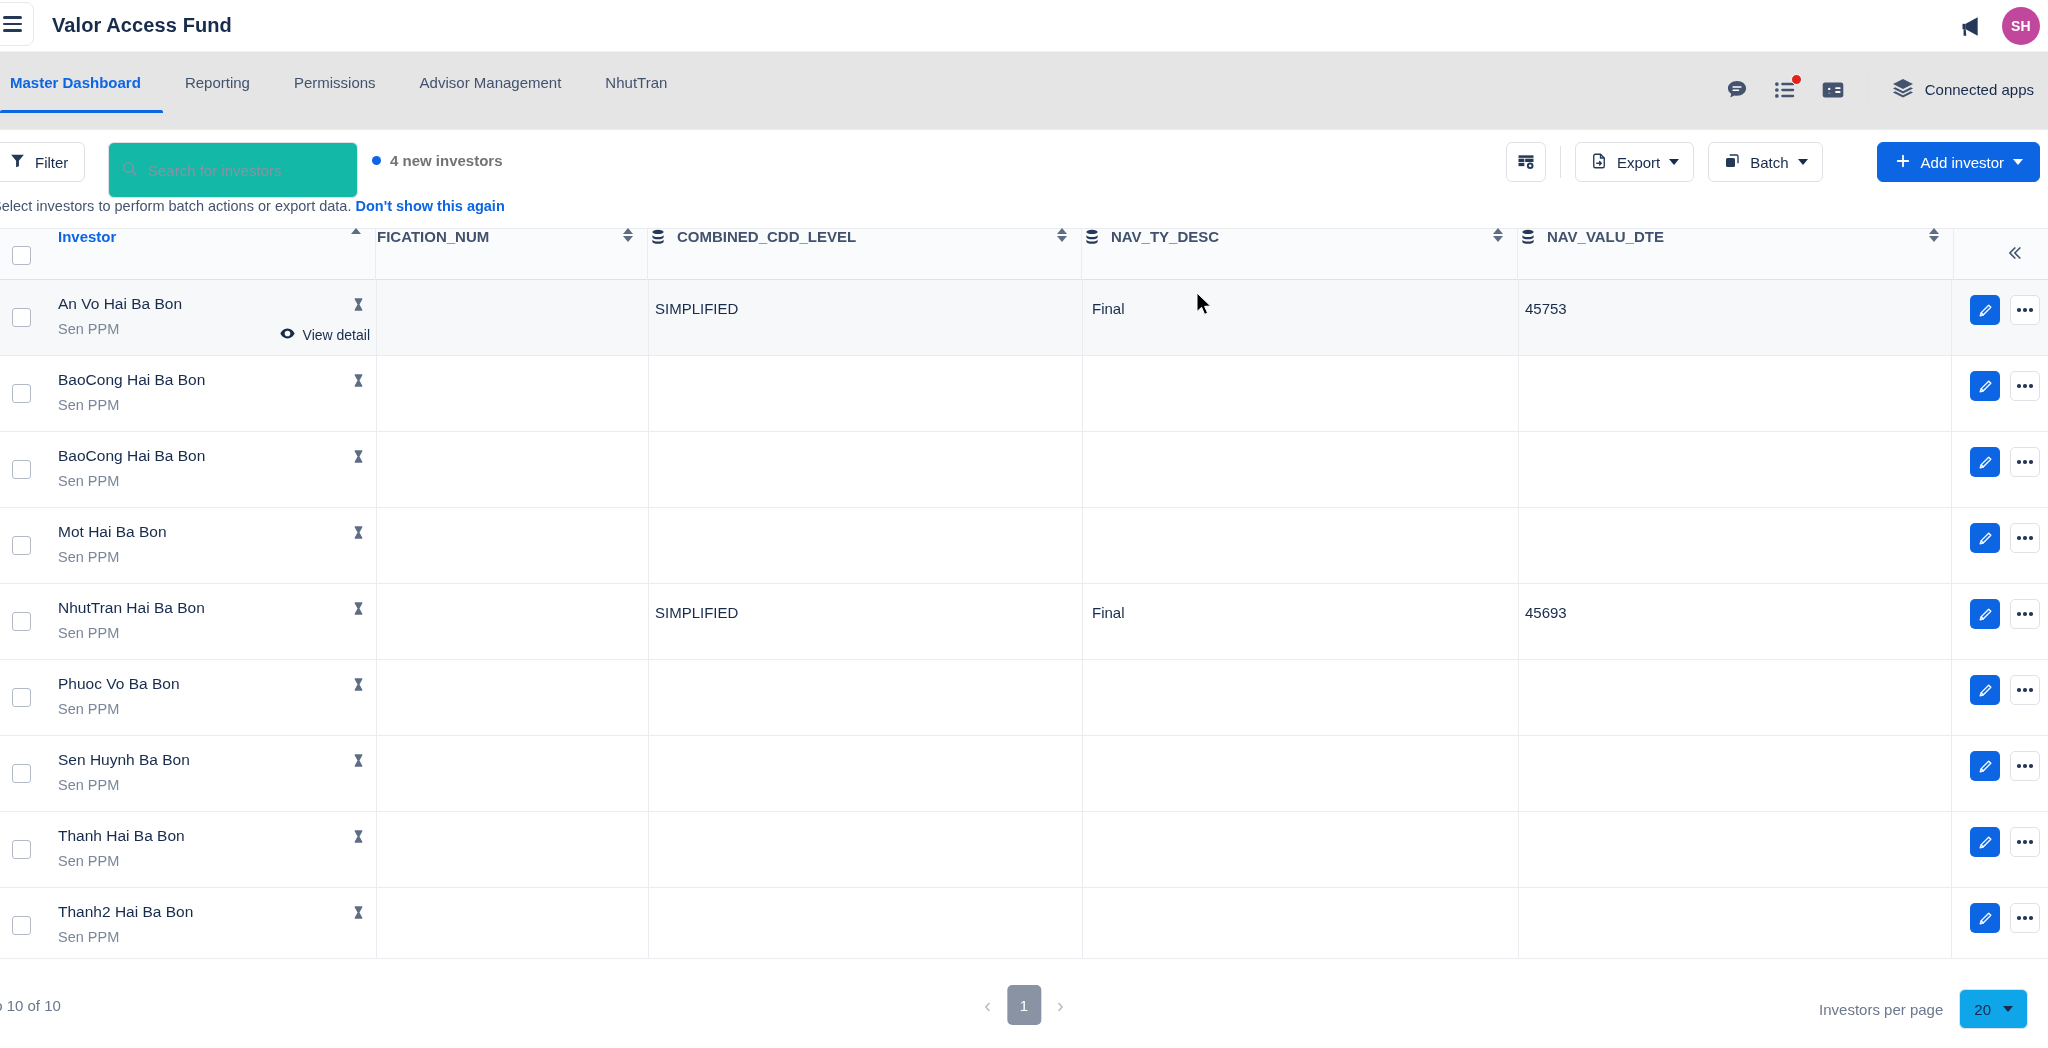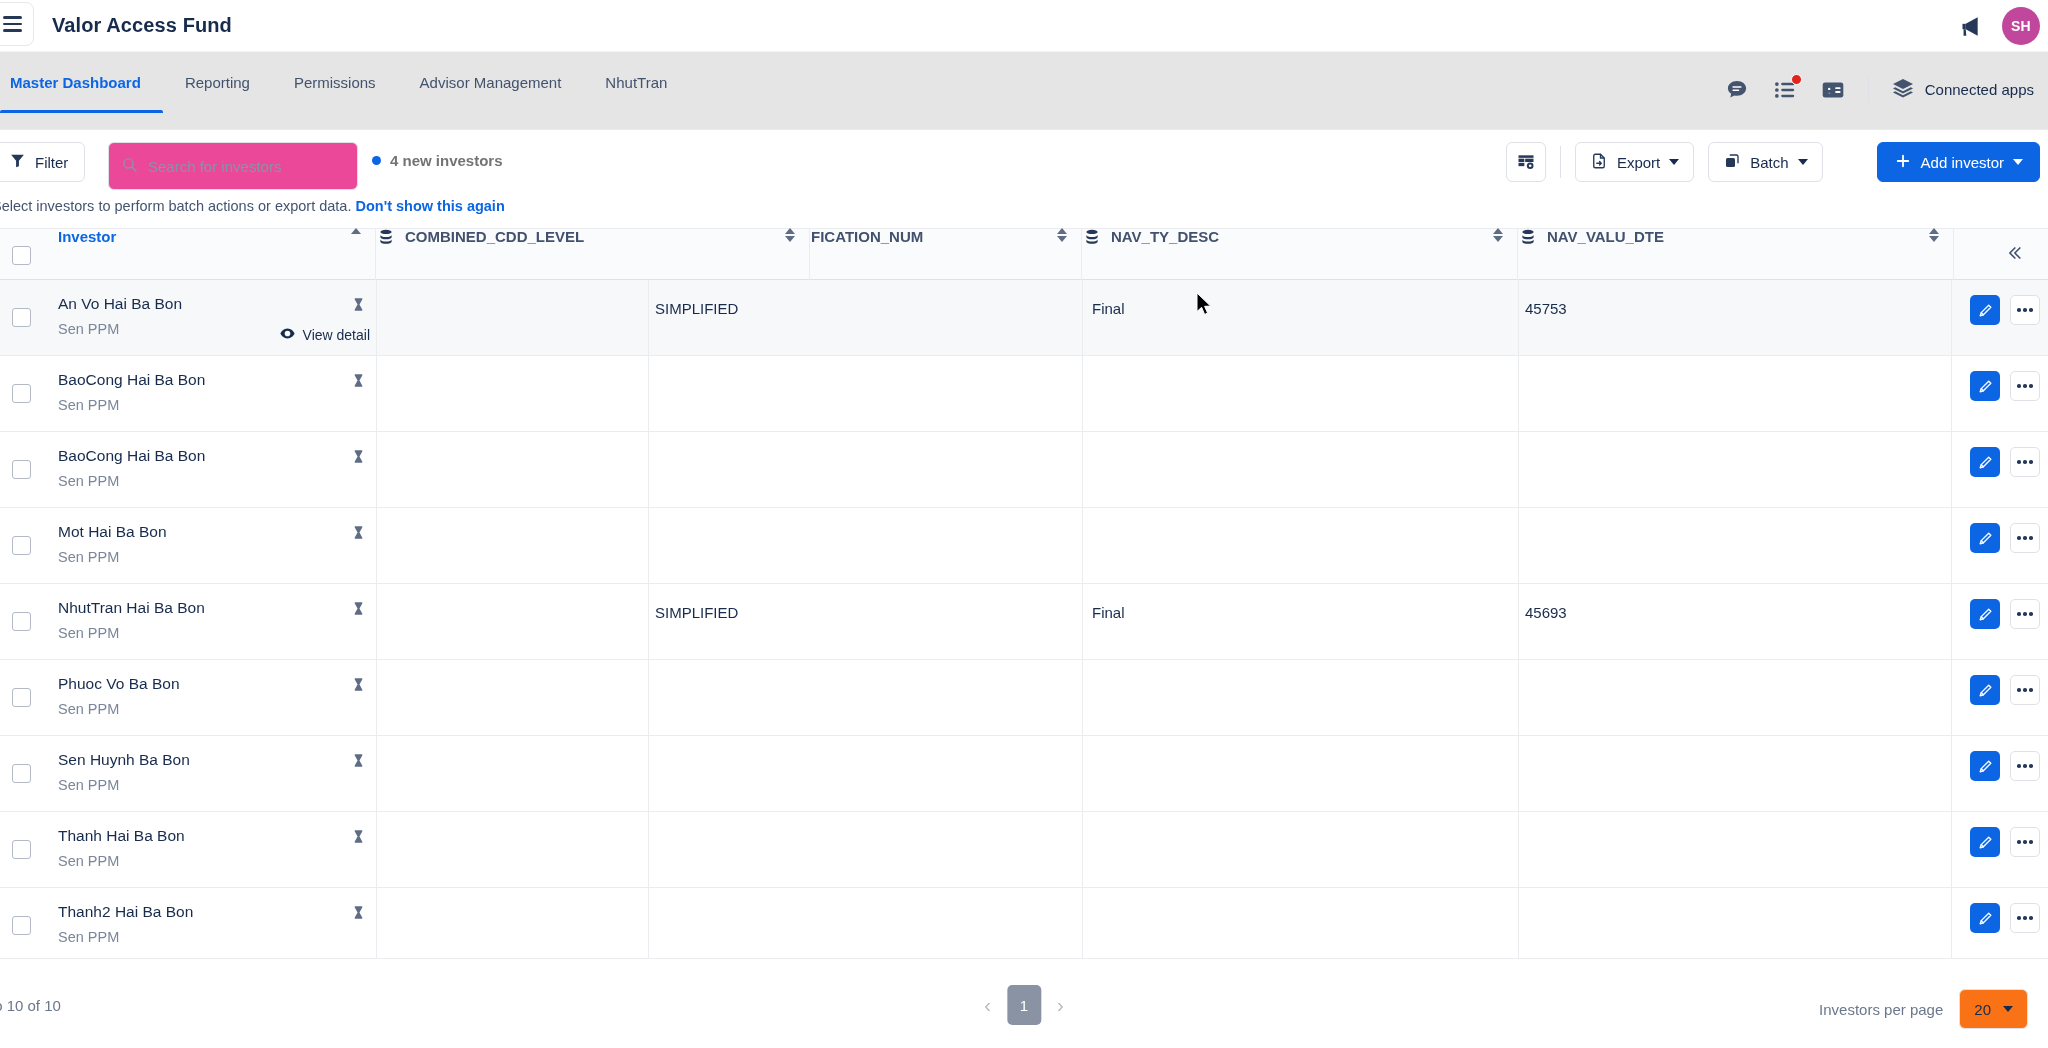--- a/index.html
+++ b/index.html
@@ -87,22 +87,22 @@
   .btn {
     display: inline-flex; align-items: center; gap: 9px;
     height: 40px; padding: 0 14px;
     border: 1px solid #dfe1e6; border-radius: 6px;
     background: #fff; font-size: 15px; color: #172b4d;
     cursor: pointer; white-space: nowrap;
   }
   .filter-btn { position: absolute; left: -8px; top: 0; padding: 0 16px; }
   .search-box {
     position: absolute; left: 108px; top: 0;
-    width: 250px; height: 48px;
-    border: 1px solid #dfe1e6; border-radius: 6px; background: #ec4899;
+    width: 250px; height: 56px;
+    border: 1px solid #dfe1e6; border-radius: 6px; background: #14b8a6;
     display: flex; align-items: center; padding: 0 12px; gap: 10px;
     cursor: text;
   }
   .search-box input {
     border: 0; outline: 0; font-size: 15px; width: 100%;
     font-family: "Liberation Sans", sans-serif; color: #172b4d; background: transparent;
   }
   .search-box input::placeholder { color: #8993a4; }
   .newinv {
     position: absolute; left: 372px; top: 10px;
@@ -201,21 +201,21 @@
   .pg-arrow { font-size: 20px; color: #b3bac5; cursor: pointer; user-select: none; }
   .pg-num {
     width: 34px; height: 40px; border-radius: 5px; background: #8993a4; color: #fff;
     display: flex; align-items: center; justify-content: center; font-size: 15px; cursor: pointer;
   }
   .pg-right { position: absolute; right: 20px; top: 30px; display: flex; align-items: center; gap: 16px; }
   .pg-label { font-size: 15px; color: #6b778c; }
   .pg-select {
     display: flex; align-items: center; gap: 12px;
     height: 40px; padding: 0 14px; border: 1px solid #dfe1e6; border-radius: 6px;
-    background: #f97316; font-size: 15px; color: #172b4d; cursor: pointer;
+    background: #0ea5e9; font-size: 15px; color: #172b4d; cursor: pointer;
   }
 
   
   .cursor { position: absolute; left: 1196px; top: 292px; pointer-events: none; z-index: 50; }
 </style>
 </head>
 <body>
 
 <div class="topbar">
   <div class="burger-box">
@@ -361,46 +361,46 @@
 
 <div class="table-wrap">
 
   <div class="thead">
     <span class="th-check cb"></span>
 
     <div class="th th-investor">
       <span>Investor</span>
       <span class="sorter">
           <span class="tri-up"></span>
+        </span>
+    </div>
+
+    <div class="th" style="width:272px;">
+      <span>FICATION_NUM</span>
+      <span class="sorter">
+          <span class="tri-up"></span>
+          <span class="tri-dn"></span>
         </span>
     </div>
 
     <div class="th" style="width:434px;">
       <span class="db-icon">
         <svg width="18" height="18" viewBox="0 0 24 24" fill="#253858">
           <ellipse cx="12" cy="5.2" rx="7.5" ry="2.8"></ellipse>
           <path d="M4.5 9.2c0 1.6 3.4 2.8 7.5 2.8s7.5-1.2 7.5-2.8v3c0 1.6-3.4 2.8-7.5 2.8s-7.5-1.2-7.5-2.8z"></path>
           <path d="M4.5 15.2c0 1.6 3.4 2.8 7.5 2.8s7.5-1.2 7.5-2.8v3c0 1.6-3.4 2.8-7.5 2.8s-7.5-1.2-7.5-2.8z"></path>
         </svg>
       </span>
       <span>COMBINED_CDD_LEVEL</span>
       <span class="sorter">
           <span class="tri-up"></span>
           <span class="tri-dn"></span>
         </span>
     </div>
 
-    <div class="th" style="width:272px;">
-      <span>FICATION_NUM</span>
-      <span class="sorter">
-          <span class="tri-up"></span>
-          <span class="tri-dn"></span>
-        </span>
-    </div>
-
     <div class="th" style="width:436px;">
       <span class="db-icon">
         <svg width="18" height="18" viewBox="0 0 24 24" fill="#253858">
           <ellipse cx="12" cy="5.2" rx="7.5" ry="2.8"></ellipse>
           <path d="M4.5 9.2c0 1.6 3.4 2.8 7.5 2.8s7.5-1.2 7.5-2.8v3c0 1.6-3.4 2.8-7.5 2.8s-7.5-1.2-7.5-2.8z"></path>
           <path d="M4.5 15.2c0 1.6 3.4 2.8 7.5 2.8s7.5-1.2 7.5-2.8v3c0 1.6-3.4 2.8-7.5 2.8s-7.5-1.2-7.5-2.8z"></path>
         </svg>
       </span>
       <span>NAV_TY_DESC</span>
       <span class="sorter">

